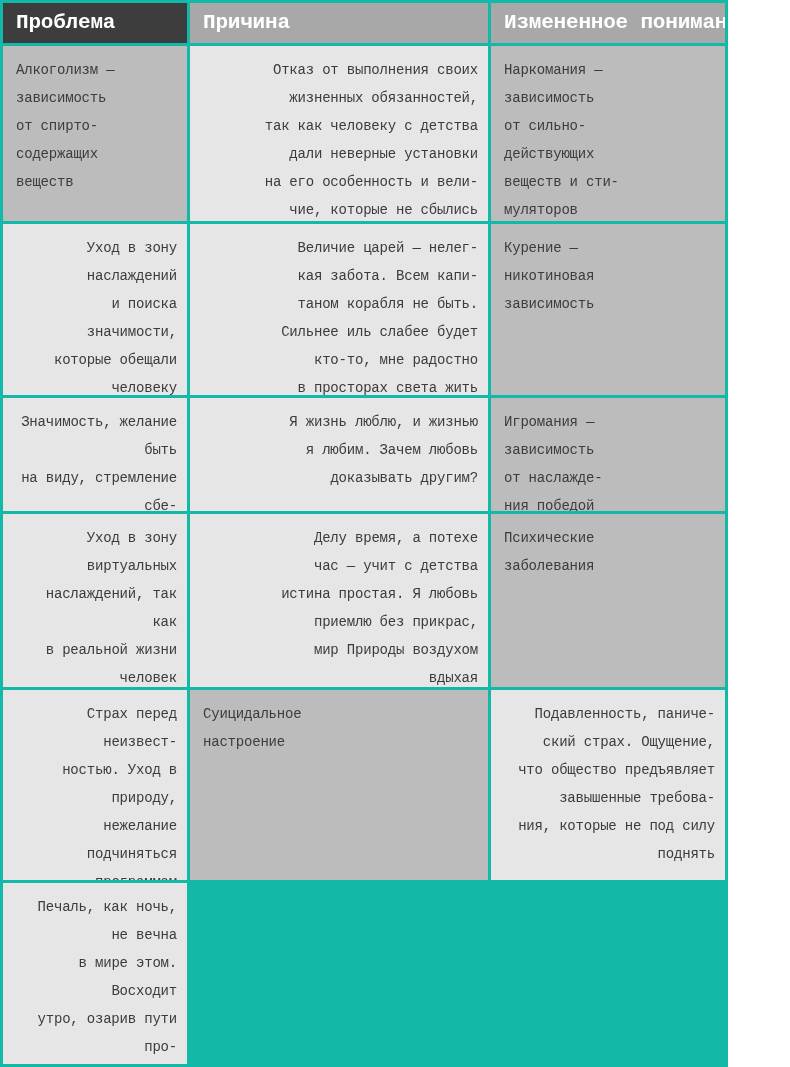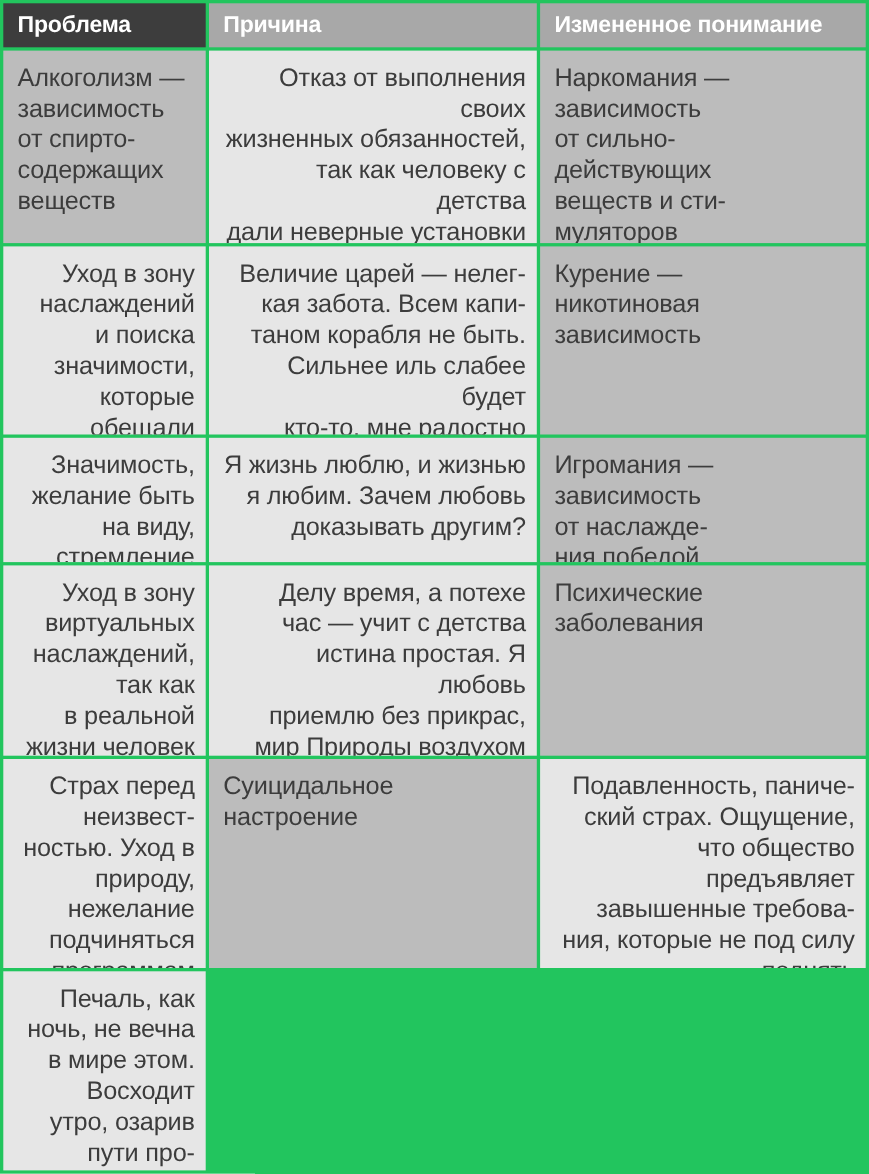--- a/index.html
+++ b/index.html
@@ -10,29 +10,30 @@
     font-family: "Liberation Sans", sans-serif;
     -webkit-font-smoothing: antialiased;
   }
   .table-grid {
     display: grid;
     grid-template-columns: 184px 298px 1fr;
     grid-template-rows: 40px 175px 171px 113px 173px 190px 1fr;
     gap: 3px;
     padding: 3px;
     box-sizing: border-box;
-    width: 790px;
+    width: 728px;
     height: 1067px;
-    background: #22c55e;
+    background: #14b8a6;
+    font-family: Liberation Mono, monospace;
   }
   .cell {
     box-sizing: border-box;
     overflow: hidden;
     white-space: pre-line;
-    font-size: 23px;
+    font-size: 14px;
     line-height: 28px;
     letter-spacing: -0.2px;
     color: var(--text-color, #3c3c3c);
     padding: 10px 10px 8px 13px;
   }
   .cell.problem { background: var(--problem-bg, #bcbcbc); }
   .cell.light   { background: var(--body-bg, #e6e6e6); text-align: right; }
   .cell.head {
     display: flex;
     align-items: center;

